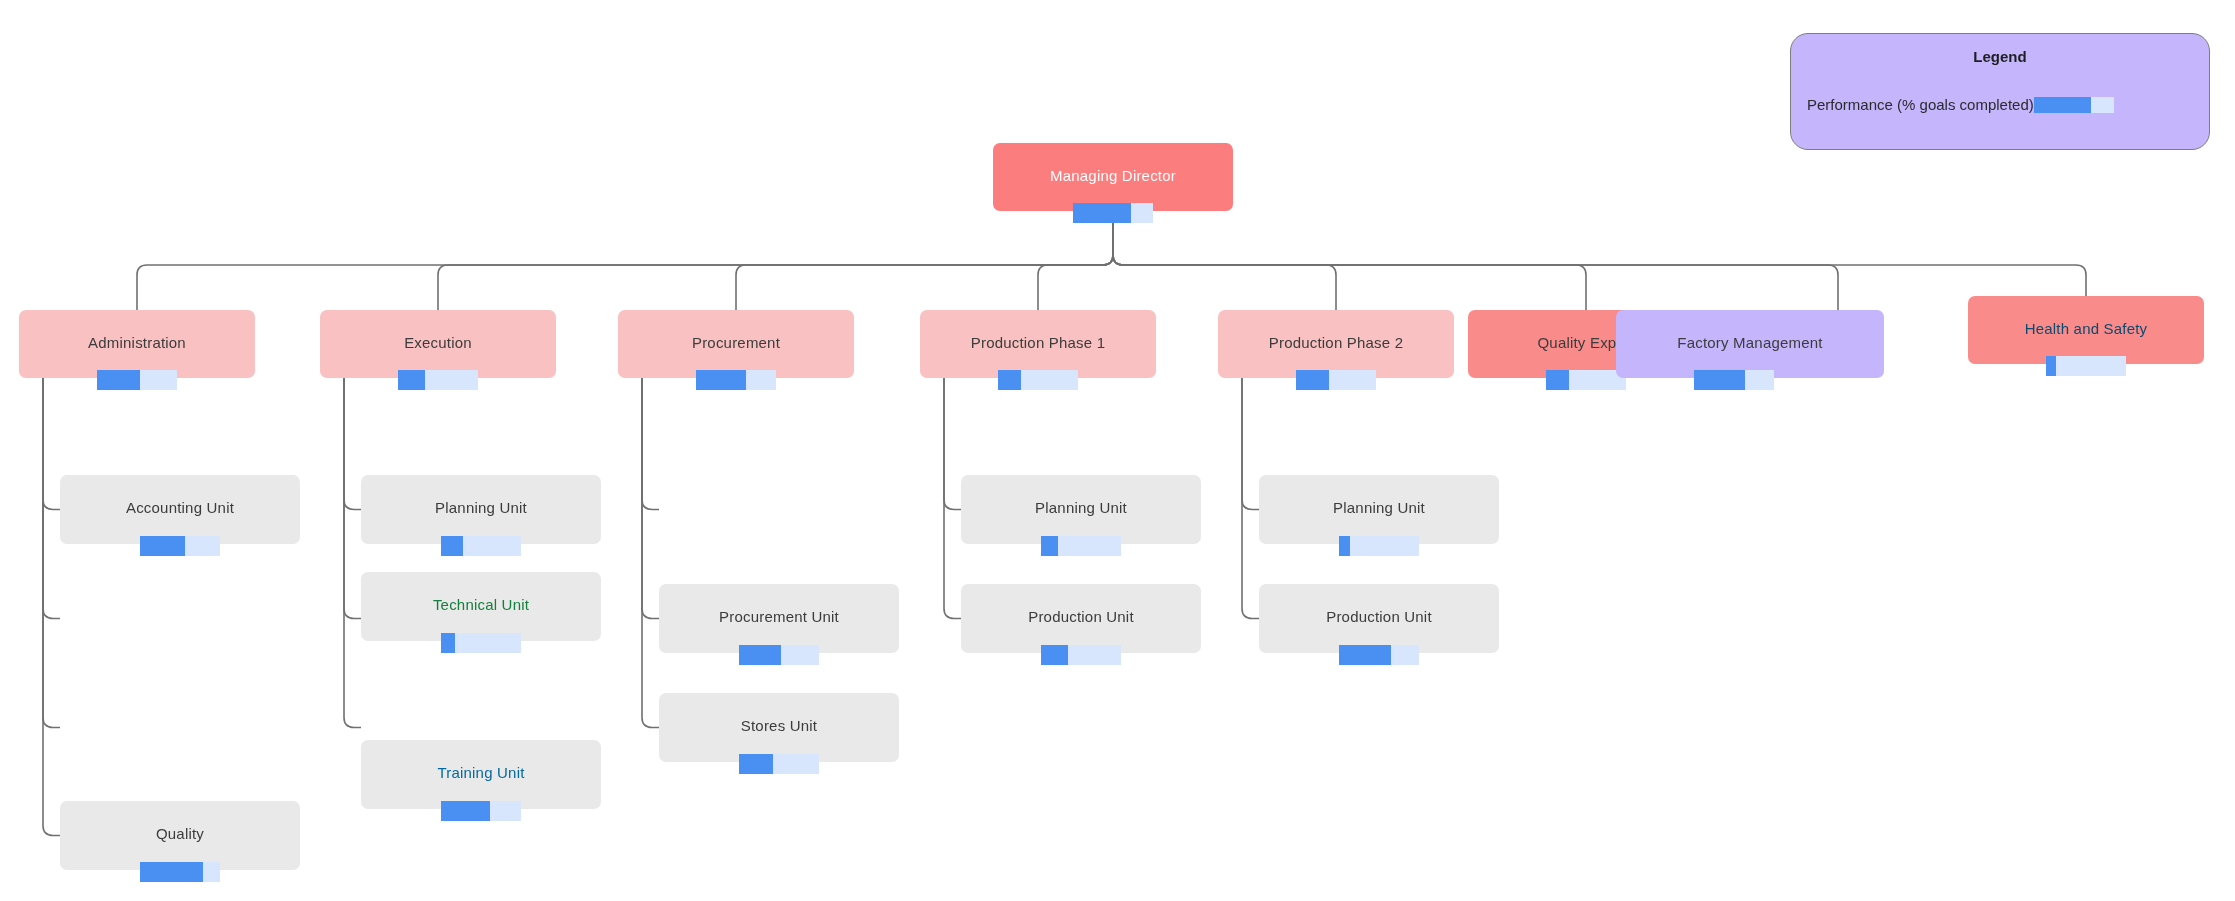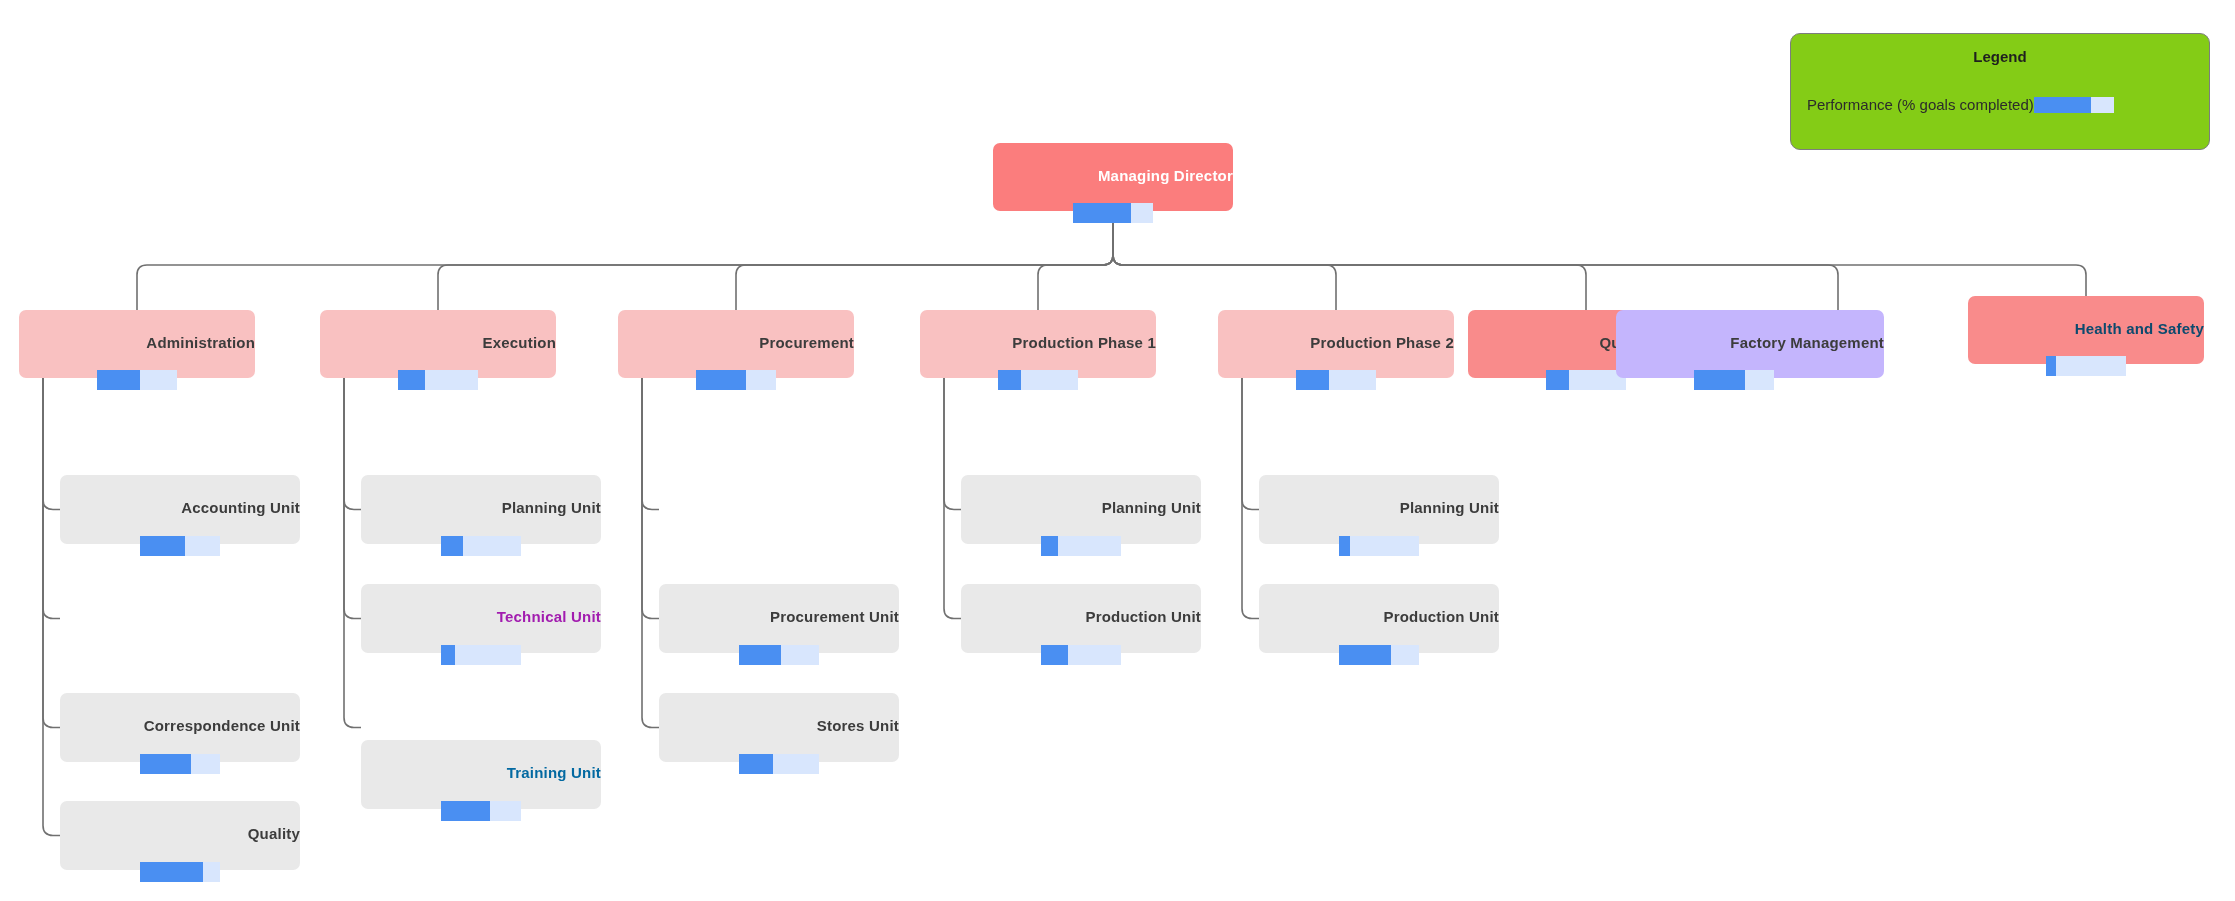--- a/index.html
+++ b/index.html
@@ -1,24 +1,24 @@
 <!DOCTYPE html>
 <html><head>
 <meta charset="utf-8">
 <style>
   html,body{margin:0;padding:0;background:#ffffff;}
   body{font-family:"Liberation Sans", sans-serif; width:2235px; height:901px; position:relative; overflow:hidden;}
   #canvas{position:absolute; left:0; top:0; width:2235px; height:901px;}
   #edges{position:absolute; left:0; top:0; width:2235px; height:901px; pointer-events:none;}
-  .node{position:absolute; border-radius:7px; display:flex; align-items:center; justify-content:flex-end;
-        font-size:15px; letter-spacing:0.2px; box-sizing:border-box;font-weight:bold;}
+  .node{position:absolute; border-radius:7px; display:flex; align-items:center; justify-content:center;
+        font-size:15px; letter-spacing:0.2px; box-sizing:border-box;}
   .node .label{position:relative; top:-2px; white-space:nowrap;}
   .perf-bar{position:absolute; height:20px; background:#d8e6fd; overflow:hidden;}
   .perf-fill{position:absolute; left:0; top:0; bottom:0;}
-  #legend{position:absolute; background:#84cc16; border:1.5px solid #7d7d7d; border-radius:10px; box-sizing:border-box;}
+  #legend{position:absolute; background:#c4b5fd; border:1.5px solid #7d7d7d; border-radius:18px; box-sizing:border-box;}
   #legend .legend-title{text-align:center; font-weight:bold; font-size:15px; color:#1f1f1f; margin-top:14px;}
   #legend .legend-row{position:absolute; left:16px; right:16px; top:62px; display:flex; align-items:center; }
   #legend .legend-label{font-size:15px; color:#2b2b2b;}
   #legend .legend-bar{position:relative; width:80px; height:16px; background:#d8e6fd; overflow:hidden;}
 </style>
 </head>
 <body>
 
 <div id="canvas">
   <svg id="edges" xmlns="http://www.w3.org/2000/svg" viewBox="0 0 2235 901">
@@ -66,45 +66,39 @@
       <div class="perf-bar" style="left: 78px; top: 60px; width: 80px; background: rgb(216, 230, 253);">
         <div class="perf-fill" style="width: 54%; background: rgb(74, 143, 242);"></div>
       </div>
     </div>
     <div class="node" style="left: 60px; top: 475px; width: 240px; height: 69px; background: rgb(233, 233, 233); color: rgb(60, 60, 60);">
       <span class="label">Accounting Unit</span>
       <div class="perf-bar" style="left: 80px; top: 61px; width: 80px; background: rgb(216, 230, 253);">
         <div class="perf-fill" style="width: 56%; background: rgb(74, 143, 242);"></div>
       </div>
     </div>
-    <div class="node" style="left: 60px; top: 693px; width: 240px; height: 69px; background: rgb(233, 233, 233); color: rgb(60, 60, 60);">
-      <span class="label">Correspondence Unit</span>
-      <div class="perf-bar" style="left: 80px; top: 61px; width: 80px; background: rgb(216, 230, 253);">
-        <div class="perf-fill" style="width: 64%; background: rgb(74, 143, 242);"></div>
-      </div>
-    </div>
     <div class="node" style="left: 60px; top: 801px; width: 240px; height: 69px; background: rgb(233, 233, 233); color: rgb(60, 60, 60);">
       <span class="label">Quality</span>
       <div class="perf-bar" style="left: 80px; top: 61px; width: 80px; background: rgb(216, 230, 253);">
         <div class="perf-fill" style="width: 79%; background: rgb(74, 143, 242);"></div>
       </div>
     </div>
     <div class="node" style="left: 320px; top: 310px; width: 236px; height: 68px; background: rgb(249, 193, 193); color: rgb(60, 60, 60);">
       <span class="label">Execution</span>
       <div class="perf-bar" style="left: 78px; top: 60px; width: 80px; background: rgb(216, 230, 253);">
         <div class="perf-fill" style="width: 34%; background: rgb(74, 143, 242);"></div>
       </div>
     </div>
     <div class="node" style="left: 361px; top: 475px; width: 240px; height: 69px; background: rgb(233, 233, 233); color: rgb(60, 60, 60);">
       <span class="label">Planning Unit</span>
       <div class="perf-bar" style="left: 80px; top: 61px; width: 80px; background: rgb(216, 230, 253);">
         <div class="perf-fill" style="width: 28%; background: rgb(74, 143, 242);"></div>
       </div>
     </div>
-    <div class="node" style="left: 361px; top: 584px; width: 240px; height: 69px; background: rgb(233, 233, 233); color: #a21caf;">
+    <div class="node" style="left: 361px; top: 572px; width: 240px; height: 69px; background: rgb(233, 233, 233); color: #15803d;">
       <span class="label">Technical Unit</span>
       <div class="perf-bar" style="left: 80px; top: 61px; width: 80px; background: rgb(216, 230, 253);">
         <div class="perf-fill" style="width: 18%; background: rgb(74, 143, 242);"></div>
       </div>
     </div>
     <div class="node" style="left: 361px; top: 693px; width: 240px; height: 69px; background: rgb(233, 233, 233); color: #0369a1; margin-top: 47px;">
       <span class="label">Training Unit</span>
       <div class="perf-bar" style="left: 80px; top: 61px; width: 80px; background: rgb(216, 230, 253);">
         <div class="perf-fill" style="width: 61%; background: rgb(74, 143, 242);"></div>
       </div>

